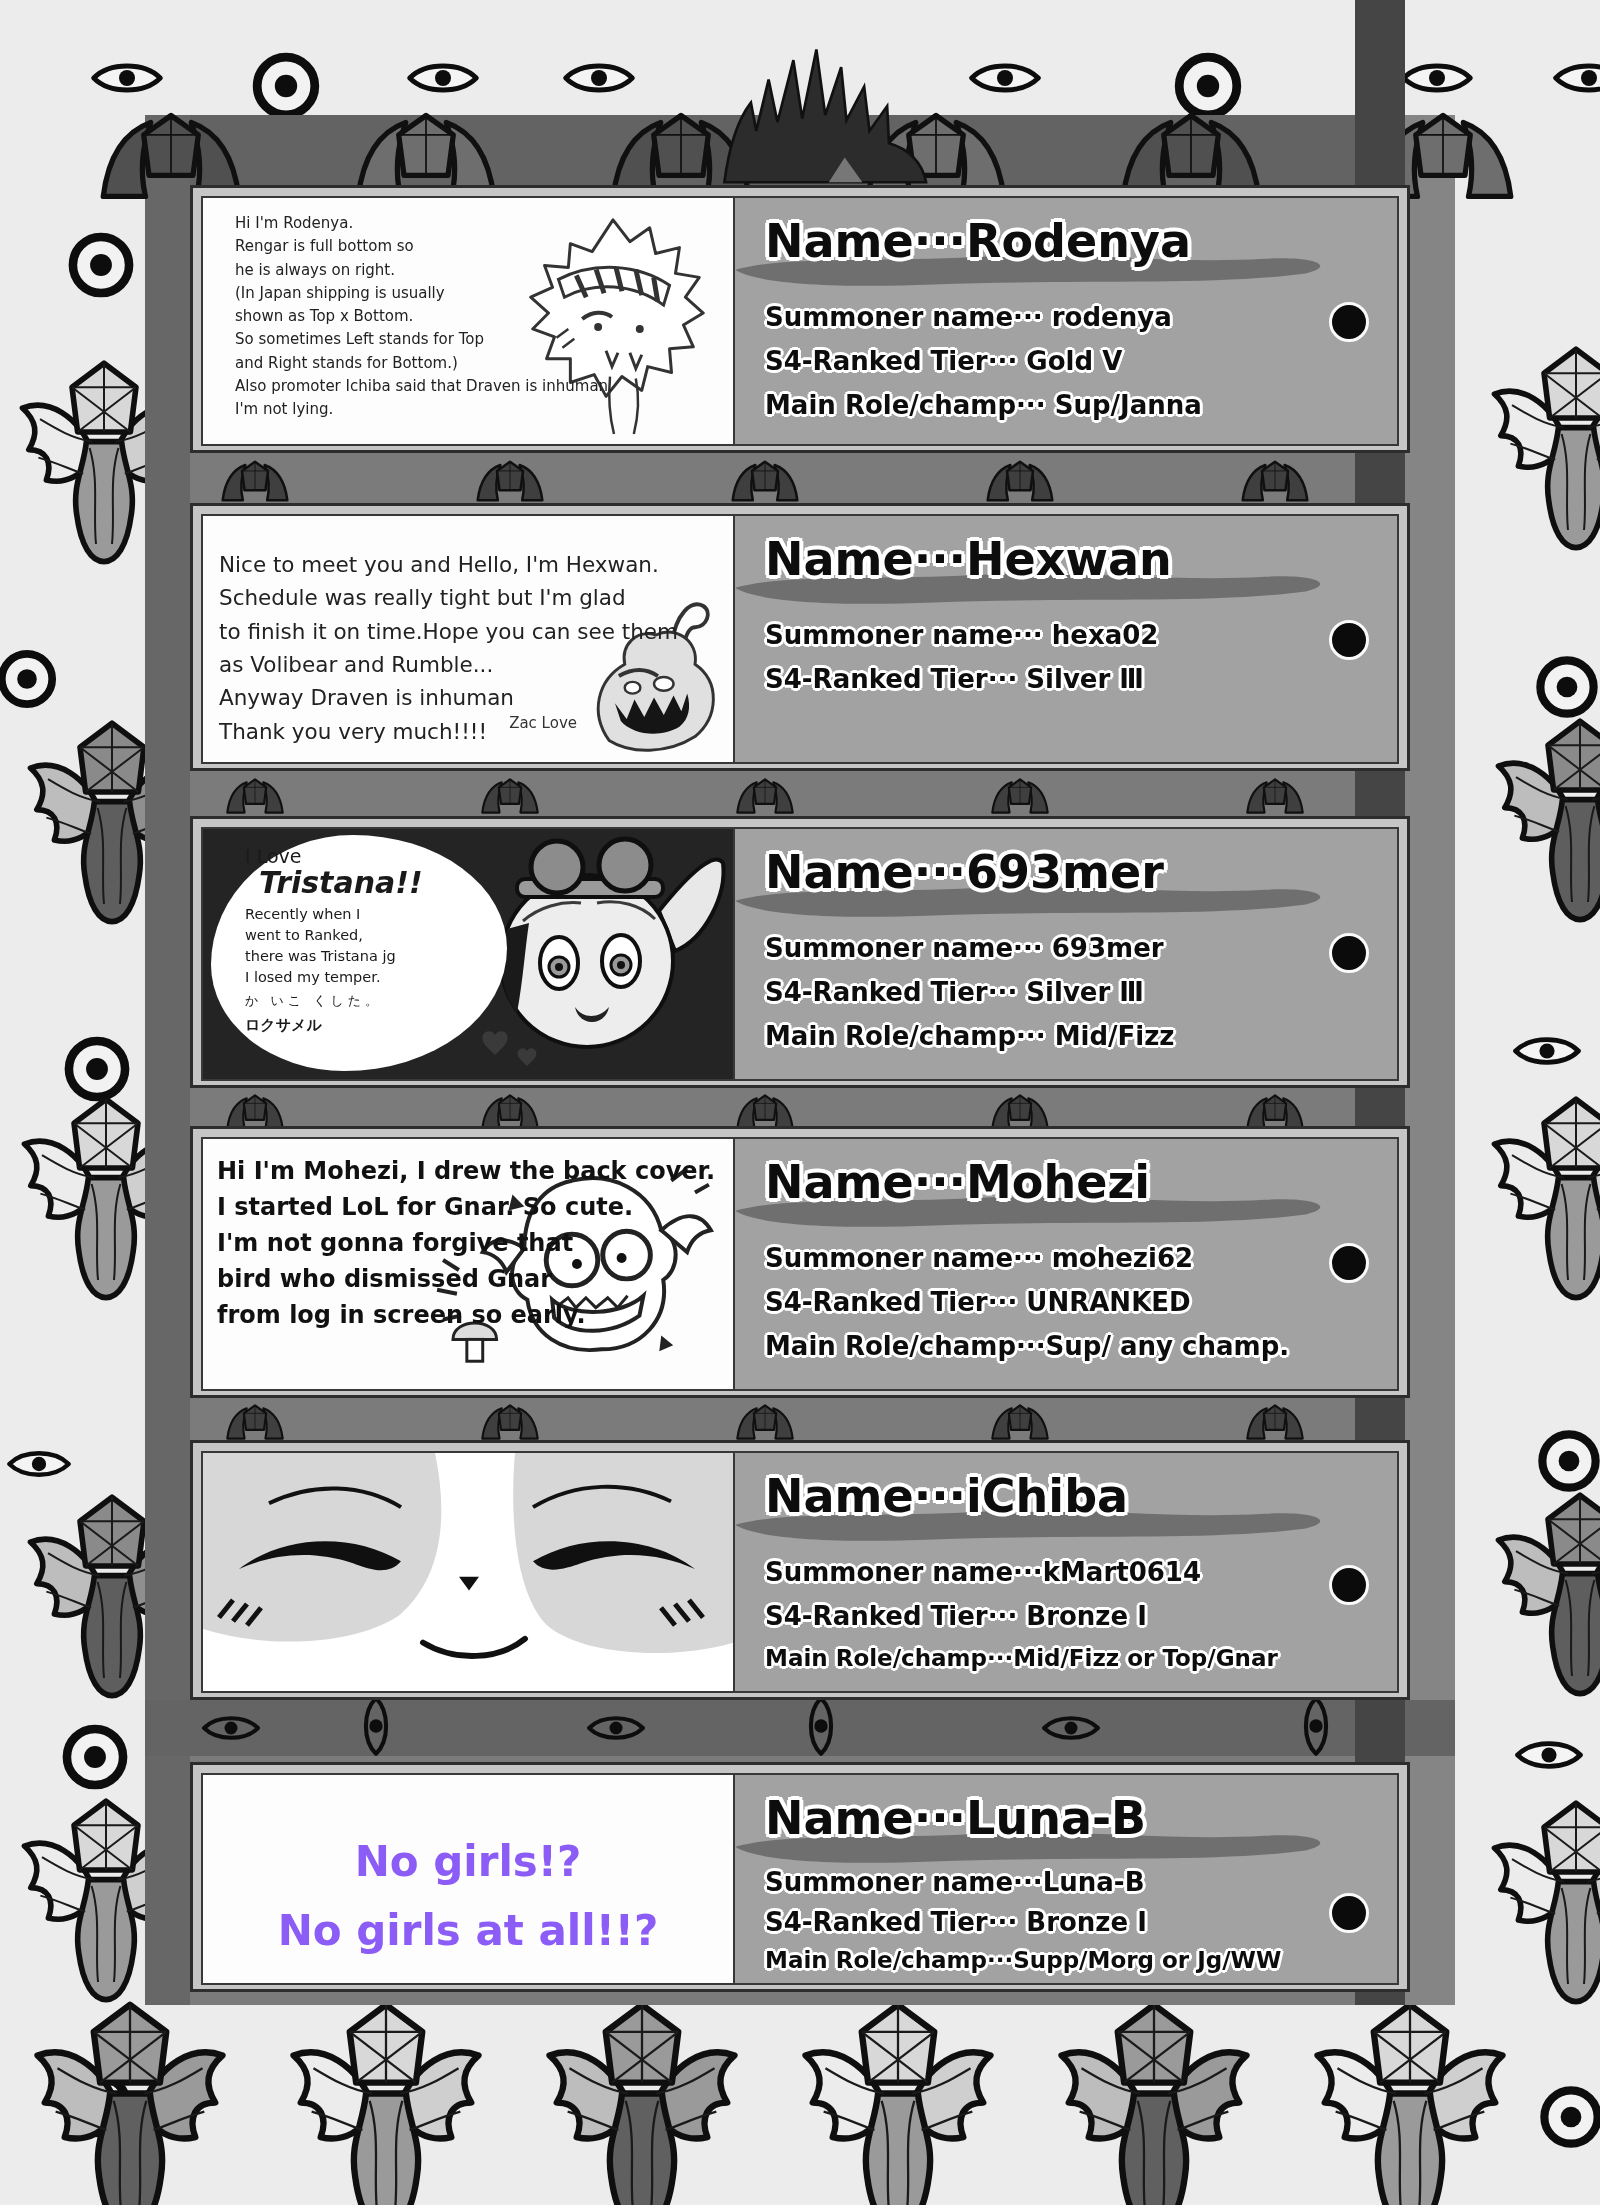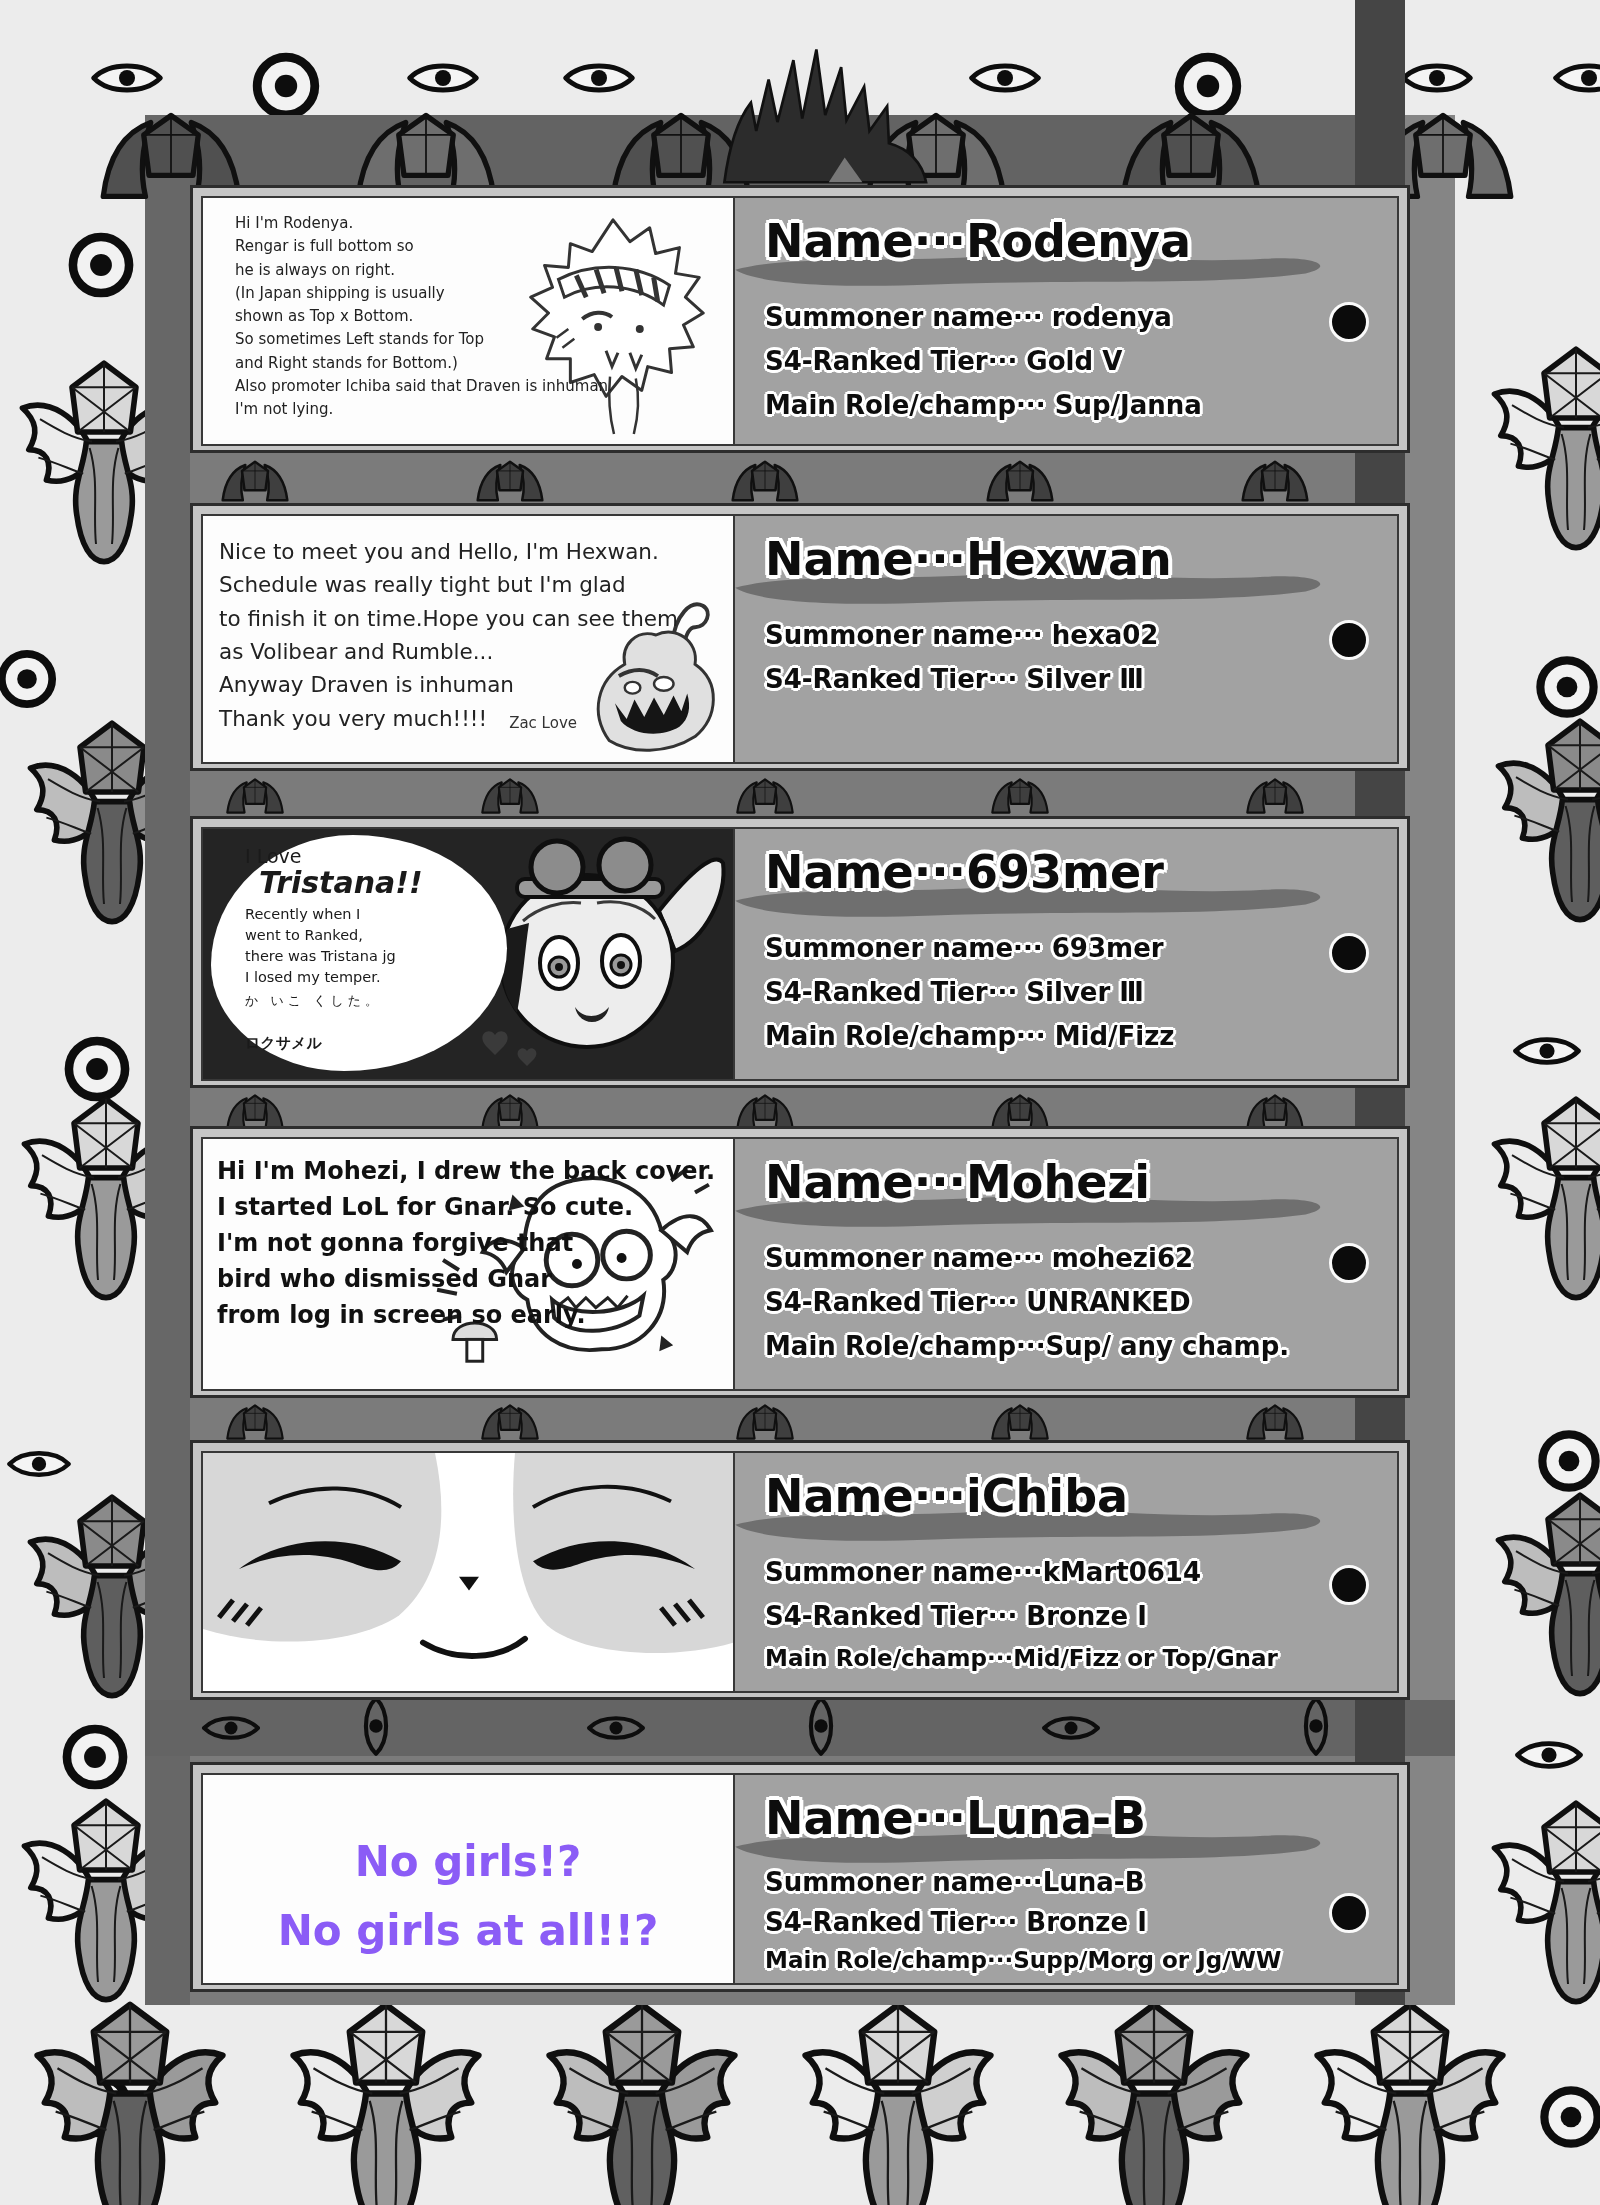--- a/index.html
+++ b/index.html
@@ -22,37 +22,37 @@
         text-shadow:4px 0 0 #fff,-4px 0 0 #fff,0 4px 0 #fff,0 -4px 0 #fff,3px 3px 0 #fff,-3px 3px 0 #fff,3px -3px 0 #fff,-3px -3px 0 #fff;}
   .smear{position:absolute;left:-8px;top:46px;width:620px;height:46px;z-index:1;}
   .info{position:relative;z-index:2;font-size:26px;font-weight:bold;color:#0d0d0d;margin-top:14px;white-space:nowrap;
         text-shadow:3px 0 0 #fff,-3px 0 0 #fff,0 3px 0 #fff,0 -3px 0 #fff,2px 2px 0 #fff,-2px 2px 0 #fff,2px -2px 0 #fff,-2px -2px 0 #fff;}
   .info.first{margin-top:34px;}
   .info.sm{font-size:23px;}
   .dot{position:absolute;right:28px;width:34px;height:34px;border-radius:50%;background:#0b0b0b;border:3px solid #fafafa;z-index:3;}
   
   .ltext{position:relative;z-index:2;white-space:pre-line;color:#222;}
   .lt1{font-size:15px;line-height:1.55;padding:14px 0 0 32px;}
-  .lt2{font-size:21.5px;line-height:1.55;padding:19px 0 0 16px;}
+  .lt2{font-size:21.5px;line-height:1.55;padding:32px 0 0 16px;}
   .lt4{font-size:24px;line-height:1.5;font-weight:bold;color:#111;padding:14px 0 0 14px;}
   .lt6{font-size:42px;font-weight:bold;text-align:center;line-height:1.65;color:#8b5cf6;padding-top:52px;white-space:pre-line;}
   .caption{position:absolute;right:156px;bottom:30px;font-size:15px;color:#333;z-index:2;}
   .sk1{position:absolute;right:2px;top:4px;width:236px;height:238px;z-index:1;}
   .sk2{position:absolute;right:4px;bottom:2px;width:148px;height:166px;z-index:1;}
   .sk3{position:absolute;right:0;top:0;width:268px;height:100%;z-index:1;}
   .sk4{position:absolute;right:0;bottom:0;width:322px;height:248px;z-index:1;}
   .sk5{position:absolute;left:0;top:0;width:100%;height:100%;}
   
   .bubble{position:absolute;left:8px;top:6px;width:296px;height:236px;background:#fff;z-index:2;
           border-radius:48% 52% 55% 45% / 55% 48% 52% 45%;padding:10px 0 0 34px;box-sizing:border-box;color:#1a1a1a;}
   .bub-t1{font-size:19px;}
   .bub-t2{font-size:30px;font-weight:bold;font-style:italic;margin:-2px 0 4px 14px;}
   .bub-body{font-size:14.5px;line-height:1.45;white-space:pre-line;}
   .bub-scr{font-size:13px;margin-top:4px;letter-spacing:4px;}
-  .bub-sig{font-size:15px;font-weight:bold;margin-top:24px;}
+  .bub-sig{font-size:15px;font-weight:bold;margin-top:6px;}
 </style>
 </head>
 <body>
 
 <div class="page">
 
 <svg width="0" height="0" style="position:absolute" aria-hidden="true">
 <defs>
 <symbol id="ward" viewBox="0 0 220 300">
   <g stroke="#0f0f0f" stroke-width="7" stroke-linejoin="round">

